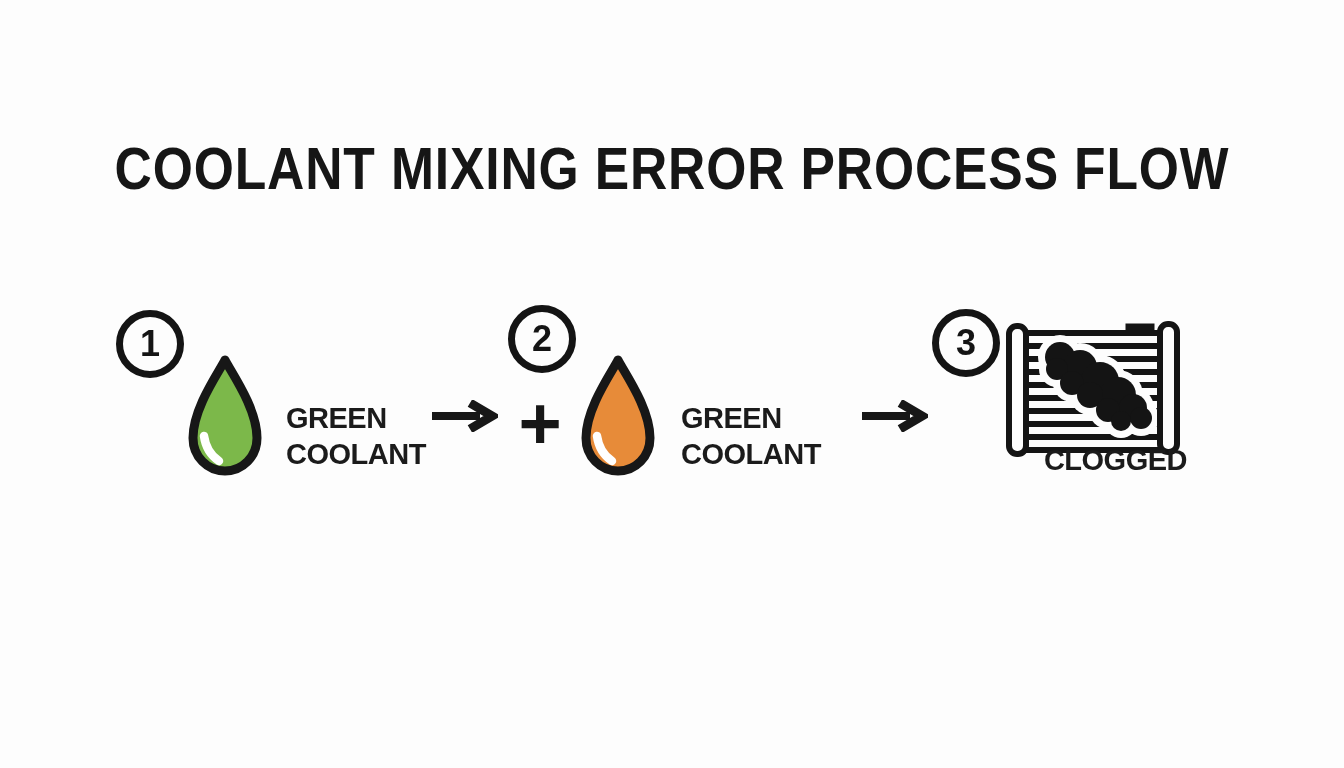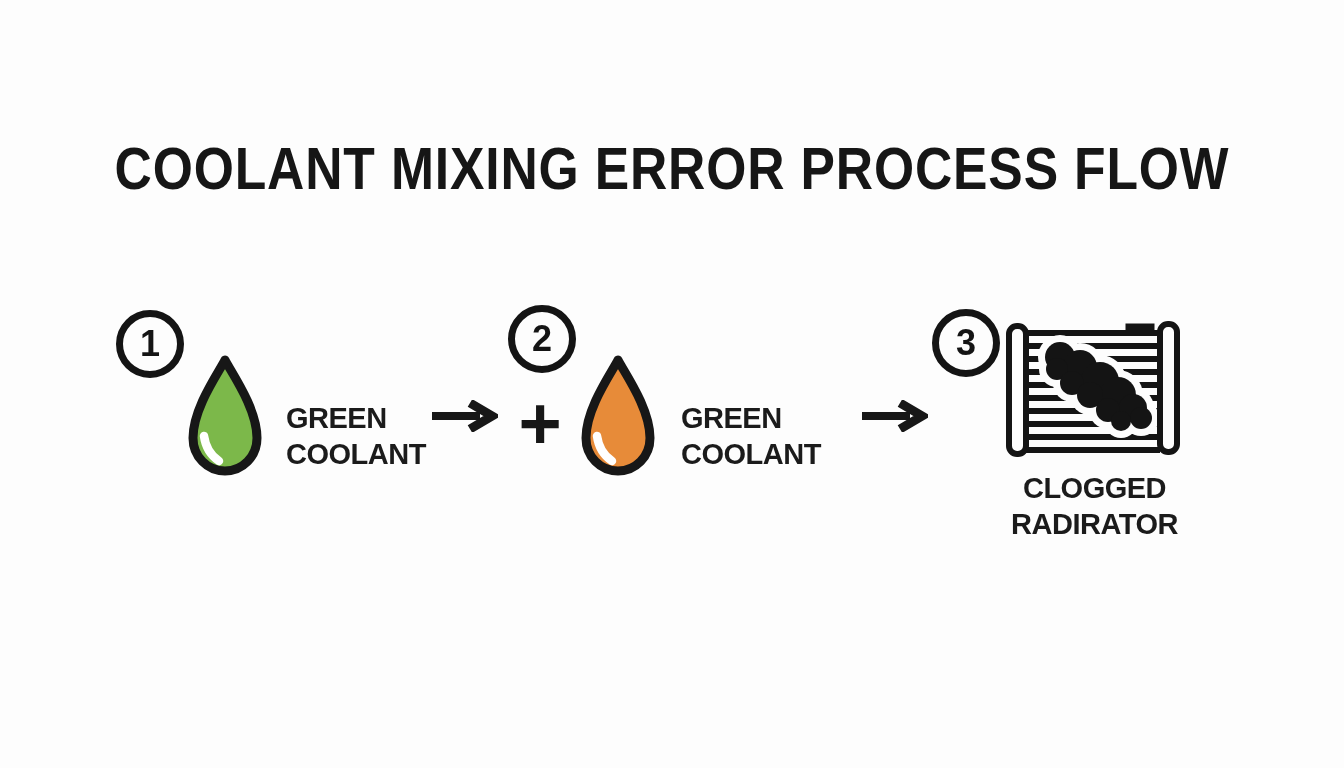--- a/index.html
+++ b/index.html
@@ -37,21 +37,21 @@
   .droplet-2 { left: 572px; top: 352px; }
 
   .step-label {
     position: absolute;
     font-size: 29px; font-weight: 800; line-height: 36px;
     letter-spacing: -0.5px; color: #1b1b1b;
     white-space: nowrap;
   }
   .label-1 { left: 286px; top: 400px; }
   .label-2 { left: 681px; top: 400px; }
-  .label-3 { left: 1002px; top: 470px; width: 185px; text-align: center; }
+  .label-3 { left: 1002px; top: 442px; width: 185px; text-align: right; }
 
   .arrow { position: absolute; width: 70px; height: 32px; }
   .arrow-1 { left: 428px; top: 400px; }
   .arrow-2 { left: 858px; top: 400px; }
 
   .plus {
     position: absolute; left: 512px; top: 392px;
     width: 56px; height: 66px;
     font-size: 74px; font-weight: 700; line-height: 64px;
     text-align: center; color: #171717;
@@ -143,16 +143,15 @@
     </g>
 
     <path d="M127,19 V12 H149 V19" stroke="#141414" stroke-width="7" fill="none"></path>
 
     <rect x="7" y="11" width="17" height="128" rx="8" fill="#fdfdfd" stroke="#141414" stroke-width="6"></rect>
     <rect x="158" y="9" width="17" height="128" rx="8" fill="#fdfdfd" stroke="#141414" stroke-width="6"></rect>
   </svg>
 
   <div class="step-label label-3">
     <div>CLOGGED</div>
-    <div>RADIRATOR</div>
   </div>
 
 </div>
 
 </body></html>

